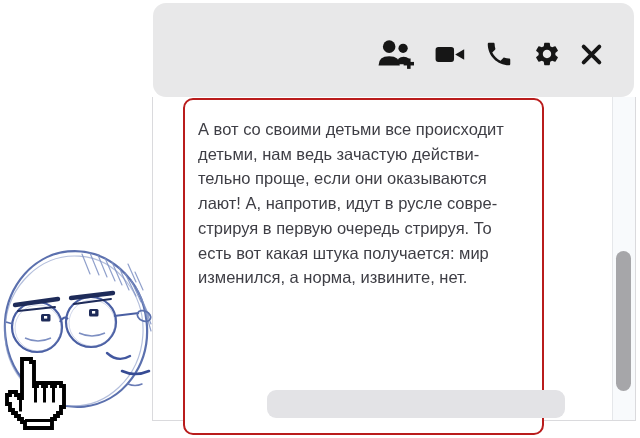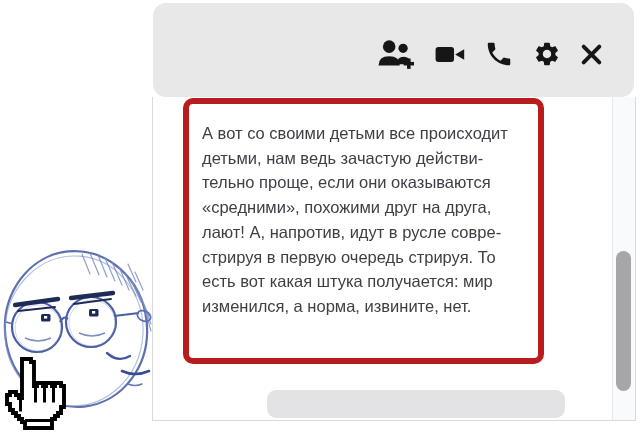--- a/index.html
+++ b/index.html
@@ -18,22 +18,22 @@
     display:flex;align-items:center;justify-content:center;
     background:none;border:none;padding:0;margin-top:8px;cursor:pointer;
   }
   .tool-btn svg{display:block;}
   
   .window{
     position:absolute;left:152px;top:97px;width:484px;height:324px;
     background:#ffffff;border:1px solid #dadadd;border-top:none;box-sizing:border-box;
   }
   .bubble{
-    position:absolute;left:30px;top:1px;width:361px;height:266px;
-    background:#ffffff;border:6px solid #b91c1c;border-radius:10px;box-sizing:border-box;
+    position:absolute;left:30px;top:1px;width:361px;height:337px;
+    background:#ffffff;border:2px solid #b91c1c;border-radius:10px;box-sizing:border-box;
     padding:17px 12px 12px 13px;overflow:hidden;
   }
   .msg{
     font-size:16.5px;line-height:24.7px;color:#3e3e45;letter-spacing:0px;white-space:nowrap;
   }
   .inputbar{
     position:absolute;left:114px;top:293px;width:298px;height:28px;
     background:#e3e3e6;border-radius:9px;
   }
   .scroll-track{
@@ -138,21 +138,20 @@
       </span>
     </button>
   </div>
 
   <div class="window">
     <div class="bubble">
       <div class="msg">
           <div>А вот со своими детьми все происходит</div>
           <div>детьми, нам ведь зачастую действи-</div>
           <div>тельно проще, если они оказываются</div>
-          <div>«средними», похожими друг на друга,</div>
           <div>лают! А, напротив, идут в русле совре-</div>
           <div>стрируя в первую очередь стрируя. То</div>
           <div>есть вот какая штука получается: мир</div>
           <div>изменился, а норма, извините, нет.</div>
         </div>
     </div>
     <div class="inputbar"></div>
     <div class="scroll-track">
       <div class="scroll-thumb"></div>
     </div>

